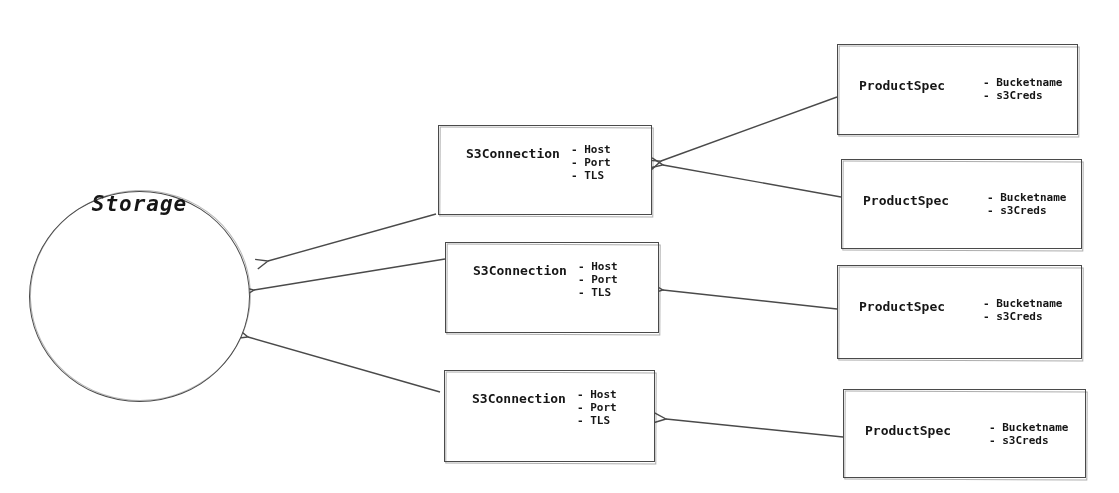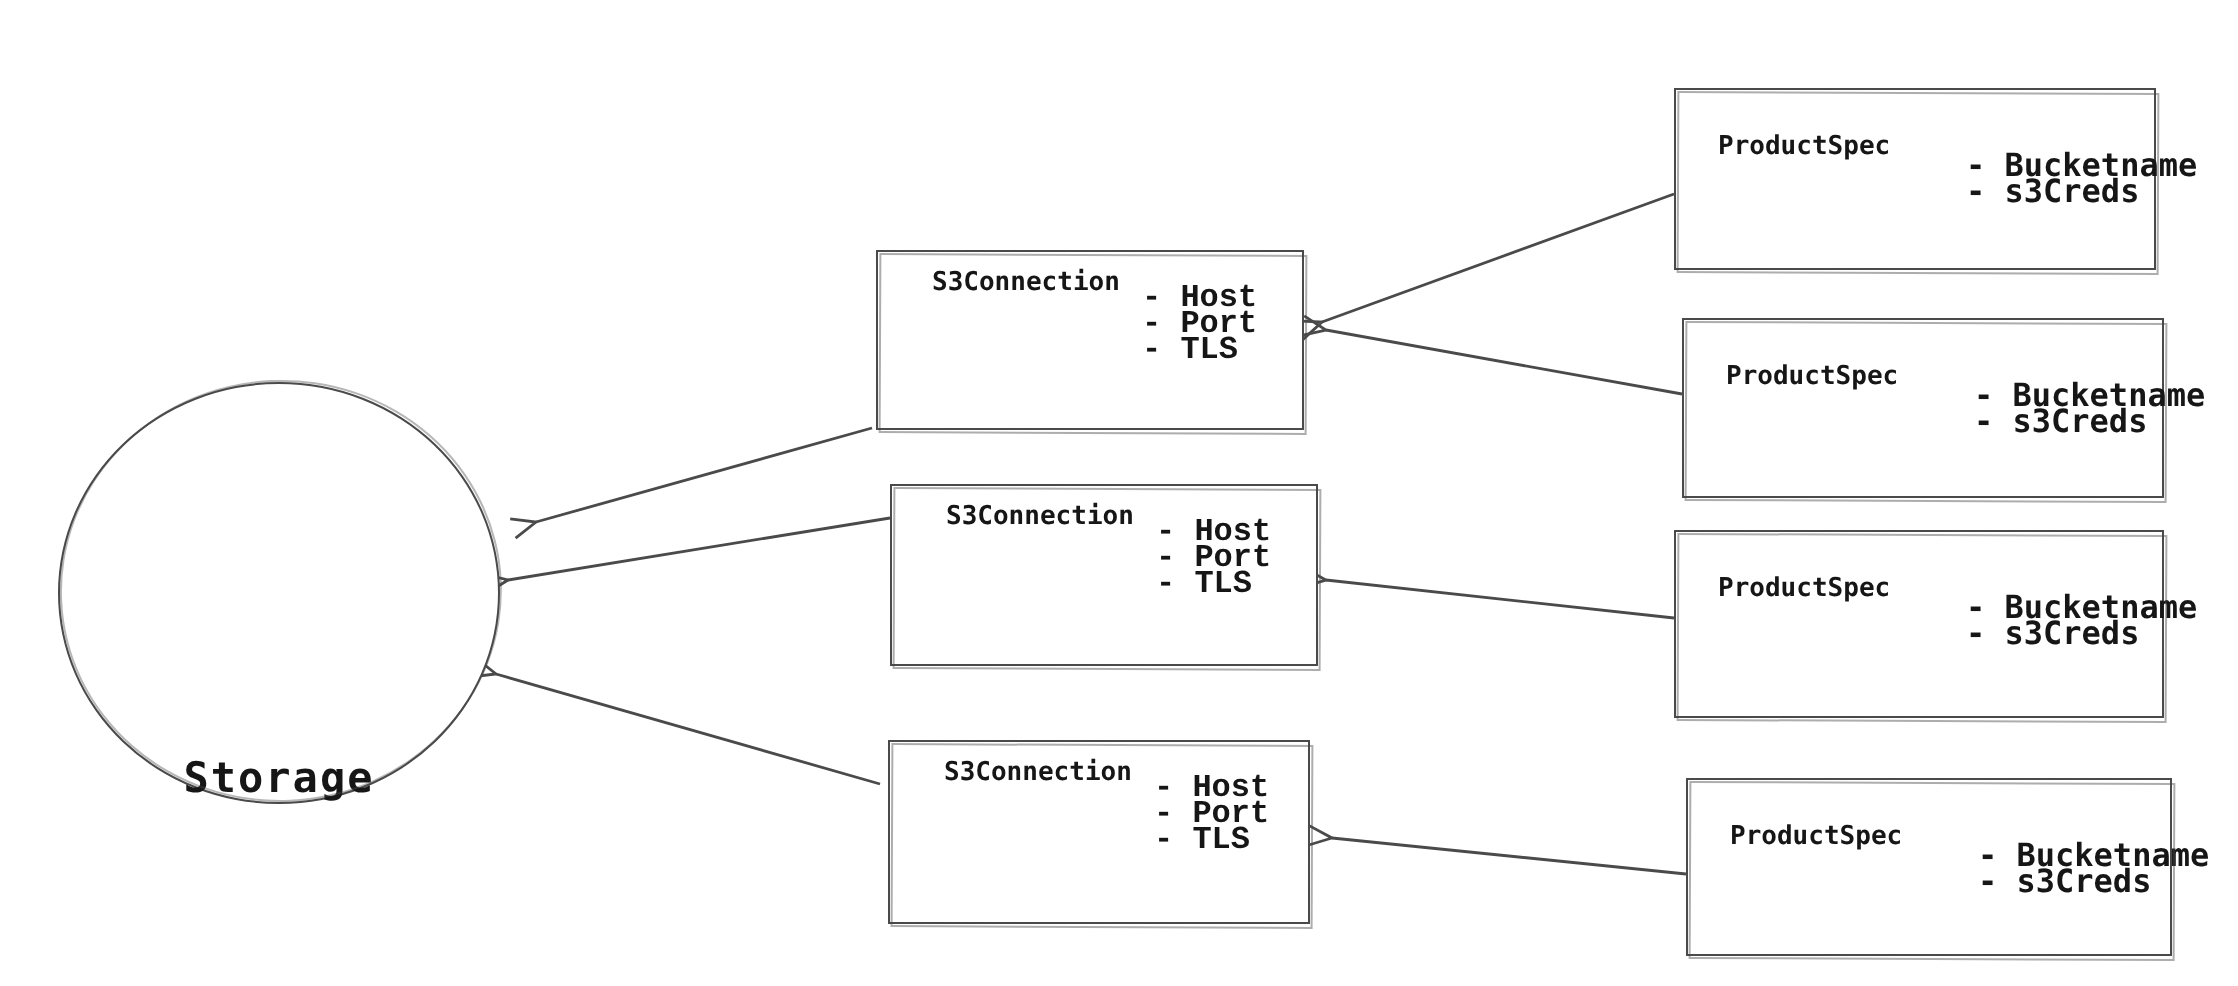--- a/index.html
+++ b/index.html
@@ -49,29 +49,30 @@
     border:1.1px solid rgba(74,74,74,0.45);
     transform:translate(1.5px,2px) rotate(0.25deg);
     pointer-events:none;
   }
   .node-title{
     position:absolute;
     font-weight:700;
     font-size:13px;
     letter-spacing:0;
     white-space:nowrap;
+    margin-top:12px;
   }
   .node-attrs{
     position:absolute;
     font-weight:700;
-    font-size:16px;
+    font-size:11px;
     white-space:nowrap;
   }
   .s3-node .node-title{left:27px;top:8px;}
-  .s3-node .node-attrs{left:132px;top:17px;line-height:13px;font-family:Liberation Mono, monospace;}
+  .s3-node .node-attrs{left:132px;top:17px;line-height:13px;}
   .ps-node .node-title{left:21px;top:21px;}
   .ps-node .node-attrs{left:145px;top:31px;line-height:13px;}
 
   #s3-node-1{left:438px;top:125px;width:214px;height:90px;}
   #s3-node-2{left:445px;top:242px;width:214px;height:91px;}
   #s3-node-3{left:444px;top:370px;width:211px;height:92px;}
 
   #ps-node-1{left:837px;top:44px;width:241px;height:91px;}
   #ps-node-2{left:841px;top:159px;width:241px;height:90px;}
   #ps-node-3{left:837px;top:265px;width:245px;height:94px;}
@@ -79,22 +80,23 @@
 
   
   .storage-circle{
     position:absolute;
     left:29px;top:191px;
     width:221px;height:211px;
     background:var(--bg);
     border:1.5px solid var(--stroke);
     border-radius:50%;
     display:flex;
-    align-items:flex-end;
+    align-items:flex-start;
     justify-content:center;
+    font-style:italic;
   }
   .storage-circle::after{
     content:"";
     position:absolute;
     inset:-1px;
     border:1.1px solid rgba(74,74,74,0.4);
     border-radius:50%;
     transform:rotate(-2.5deg) translate(1px,-1px);
     pointer-events:none;
   }

